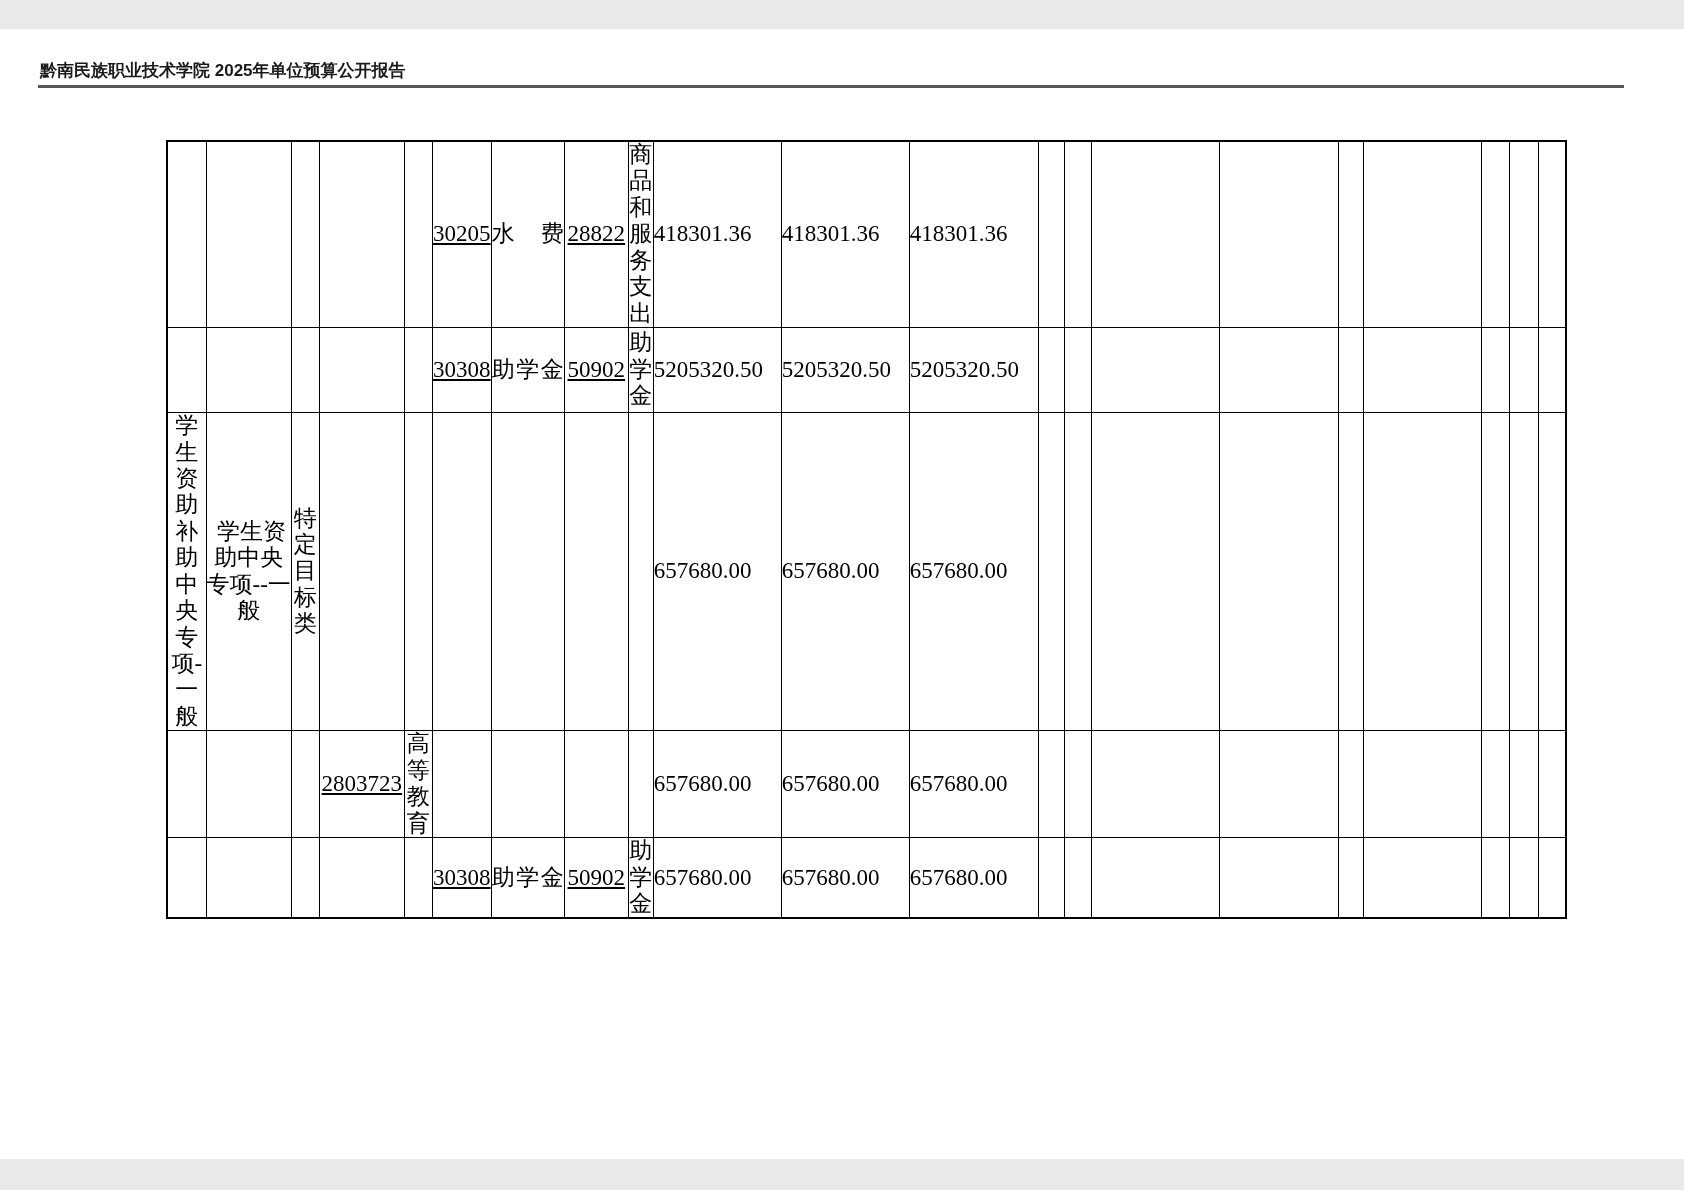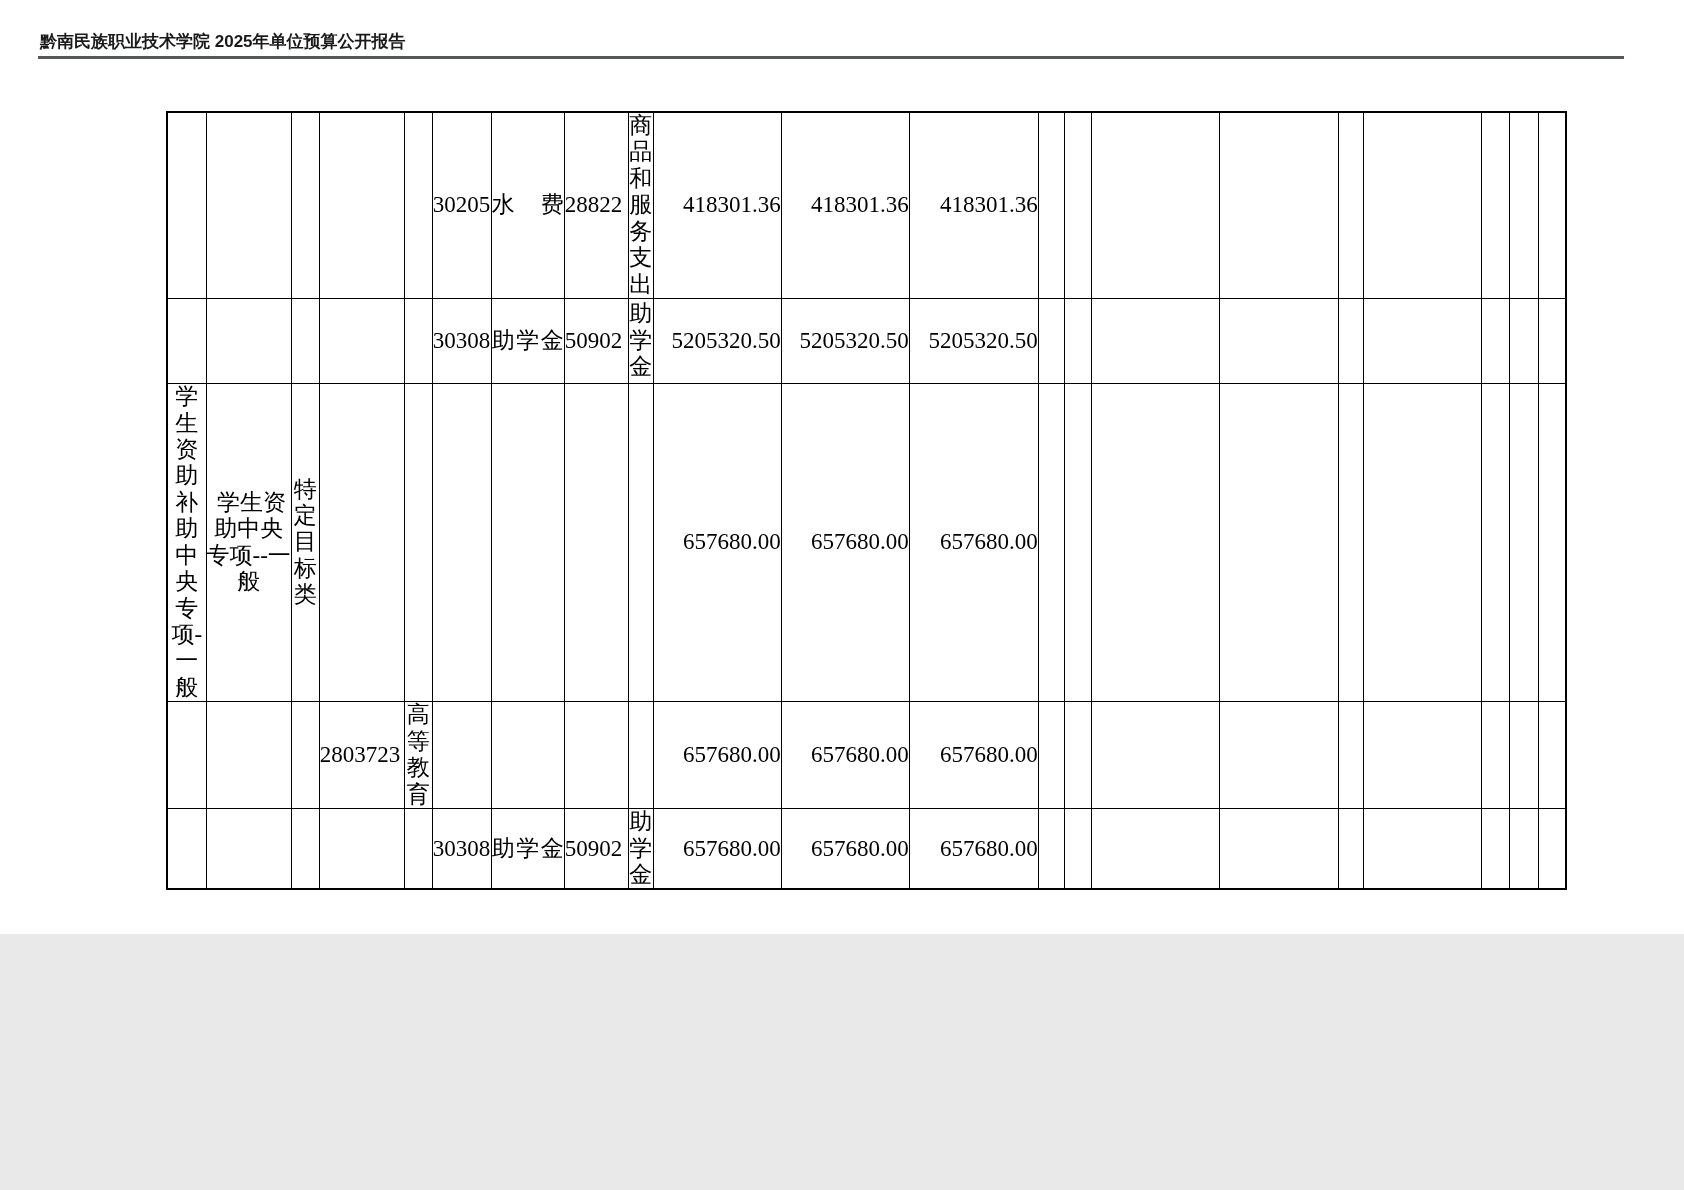--- a/index.html
+++ b/index.html
@@ -1,23 +1,24 @@
 <!DOCTYPE html>
 <html><head>
 <meta charset="utf-8">
 <style>
   * { box-sizing: border-box; margin: 0; padding: 0; }
   html, body { background: #e9e9e9; }
   .page {
     position: relative;
     width: 1684px;
-    height: 934px;
+    height: 1130px;
     background: #ffffff;
     overflow: hidden;
     font-family: "Liberation Serif", "DejaVu Serif", serif;
+    margin-top: 29px;
   }
   .doc-header {
     position: absolute;
     left: 40px;
     top: 30px;
     font-family: "Liberation Sans", "DejaVu Sans", sans-serif;
     font-weight: bold;
     font-size: 17px;
     color: #1a1a1a;
     letter-spacing: 0px;
@@ -42,22 +43,22 @@
   table.budget-table td {
     border: 1.5px solid #000;
     padding: 0;
     vertical-align: middle;
     overflow: hidden;
     font-family: "Liberation Serif", "DejaVu Serif", serif;
     font-size: 23px;
     color: #000;
     line-height: 1.15;
   }
-  td.c-num  { text-align: right; padding-right: 7px; }
-  td.c-code { text-align: left; padding-right: 2px; }
+  td.c-num  { padding-right: 7px; }
+  td.c-code { text-align: center; padding-right: 2px; text-decoration: underline; }
   td.c-name { text-align: justify; text-align-last: justify; padding: 0 2px; }
   td.c-vert { white-space: pre; text-align: center; line-height: 25.5px; }
   td.c-wrap { white-space: pre; text-align: center; padding-left: 2px; line-height: 25.5px; }
   .doc-footer {
     position: absolute;
     left: 0;
     top: 1155px;
     width: 1684px;
     text-align: center;
     font-family: "Liberation Sans", "DejaVu Sans", sans-serif;

